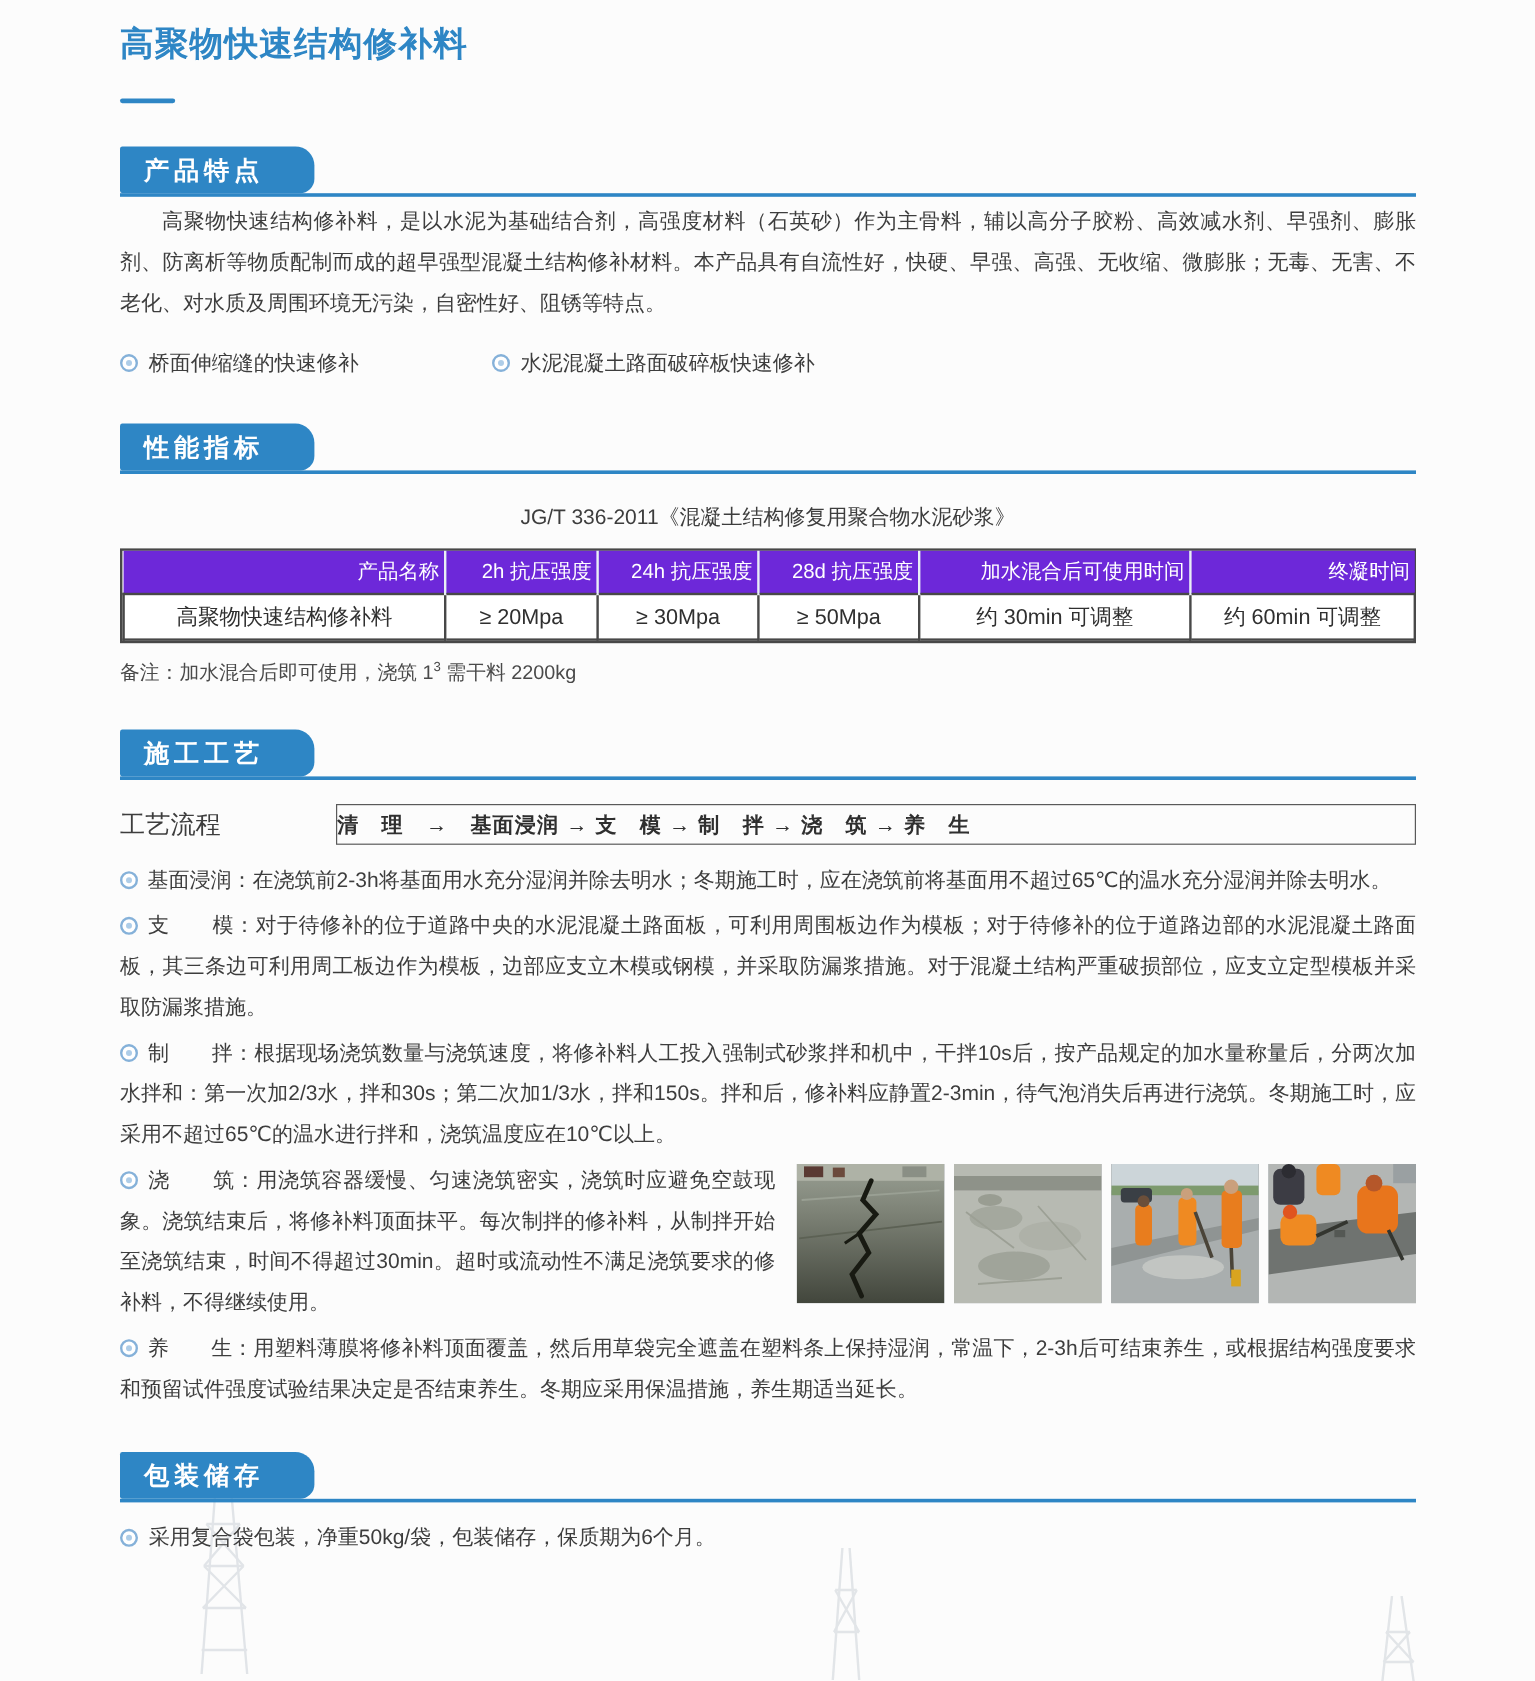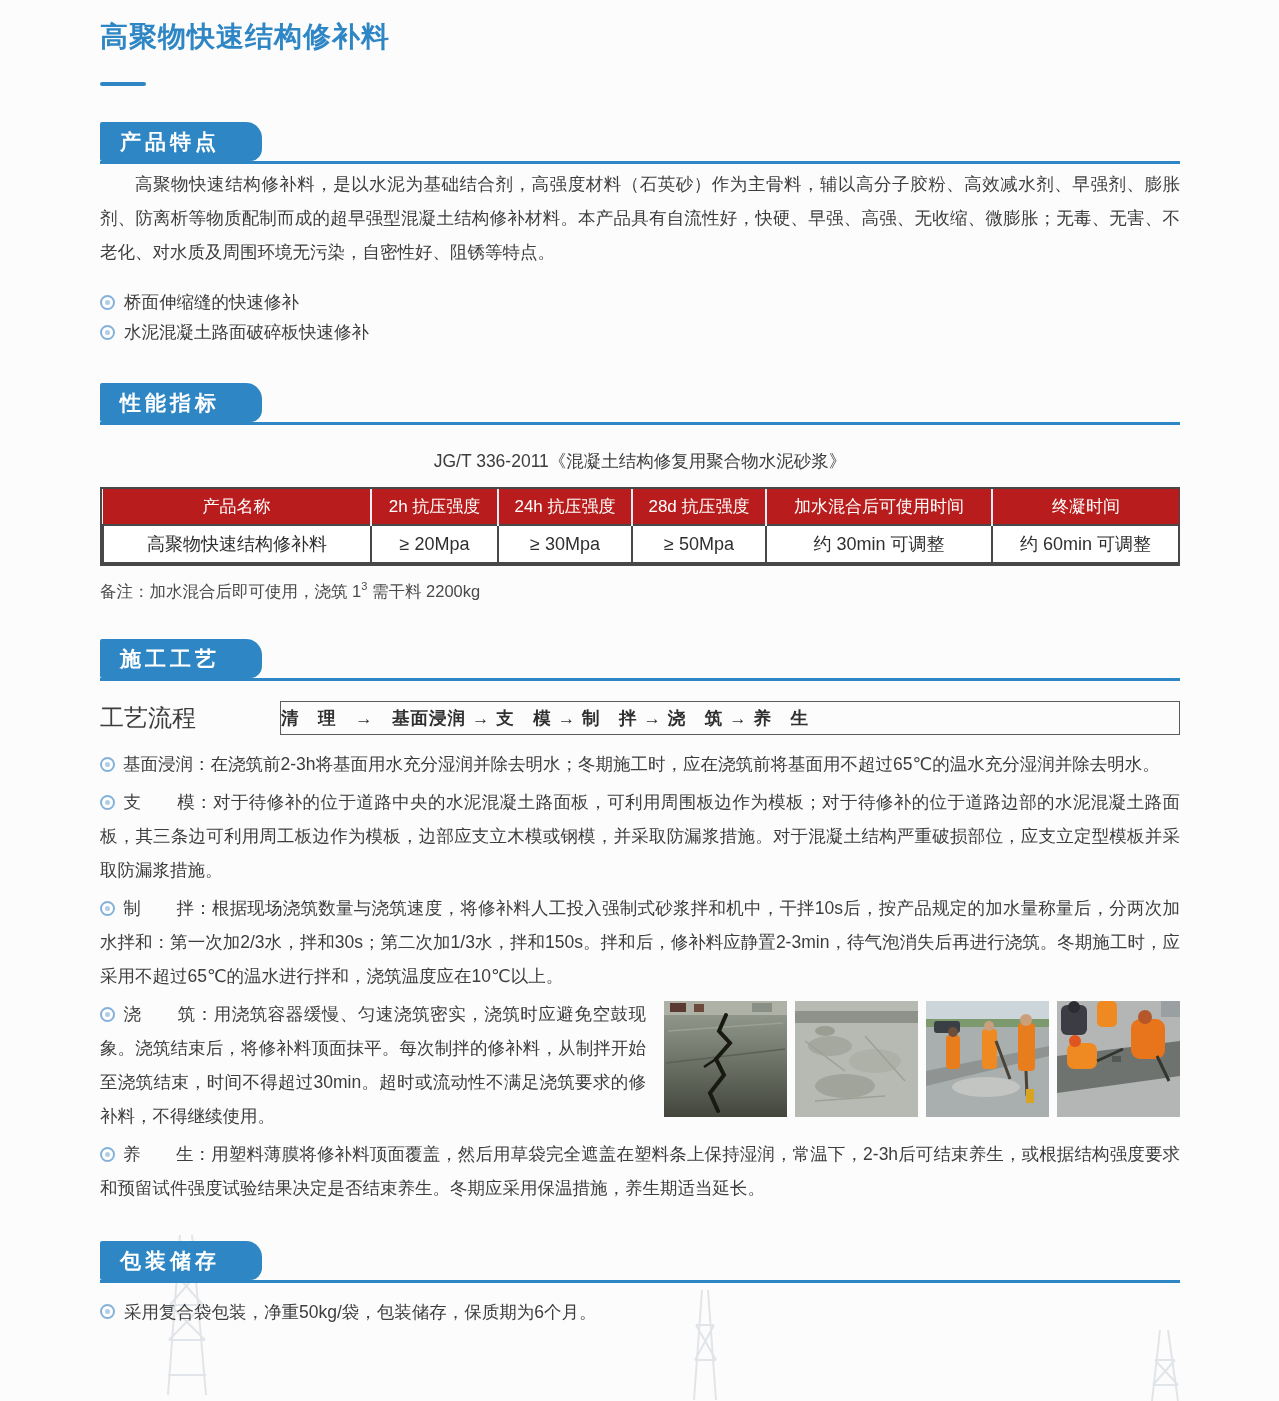--- a/index.html
+++ b/index.html
@@ -25,41 +25,41 @@
 
   .para { margin-top:3px; font-size:17.5px; line-height:34px; text-indent:2em; text-align:justify; }
 
   .li { display:flex; align-items:center; font-size:17.5px; line-height:30px; }
   .dot {
     position:relative; width:15px; height:15px; flex:none;
     border:2px solid #85b1d9; border-radius:50%; margin-right:9px; background:#fff;
   }
   .dot::after { content:""; position:absolute; inset:3px; border-radius:50%; background:#aecde8; }
 
-  .app-row { display:flex; margin-top:18px;flex-direction:column; }
+  .app-row { display:flex; margin-top:18px; }
   .app-row .li:first-child { width:310px; }
 
   .standard { margin-top:24px; text-align:center; font-size:17.5px; }
 
   .tbl-wrap { margin-top:14px; border:2px solid #484848; }
   table { width:100%; border-collapse:collapse; table-layout:fixed; }
   th {
-    background:#b91c1c; color:#fff; font-weight:normal; font-size:17px;
-    padding:6px 4px; border-right:2px solid #e9eff5; text-align:center;
+    background:#6d28d9; color:#fff; font-weight:normal; font-size:17px;
+    padding:6px 4px; border-right:2px solid #e9eff5; text-align:right;
   }
   th:last-child { border-right:none; }
   td {
     background:#fff; border:2px solid #484848; font-size:18px;
     padding:6px 4px; text-align:center; color:#2f2f2f;
   }
   .note { margin-top:14px; font-size:16.5px; color:#4a4a4a; }
   .note sup { font-size:11px; }
 
   .flow-row { display:flex; align-items:center; margin-top:20px; }
-  .flow-label { width:148px; flex:none; font-size:24px; }
+  .flow-label { width:148px; flex:none; font-size:21px; }
   .flow-box {
     flex:1; border:1.5px solid #5a5a5a; padding:4px 0; text-align:left;
     font-size:17.5px; font-weight:bold; letter-spacing:1px; color:#2f2f2f;margin-left:32px;
   }
 
   .steps { margin-top:12px; }
   .step { font-size:17.5px; line-height:34px; text-align:justify; margin-top:4px; }
   .step .dot { display:inline-block; vertical-align:-2px; margin-right:8px; }
 
   .photos {

